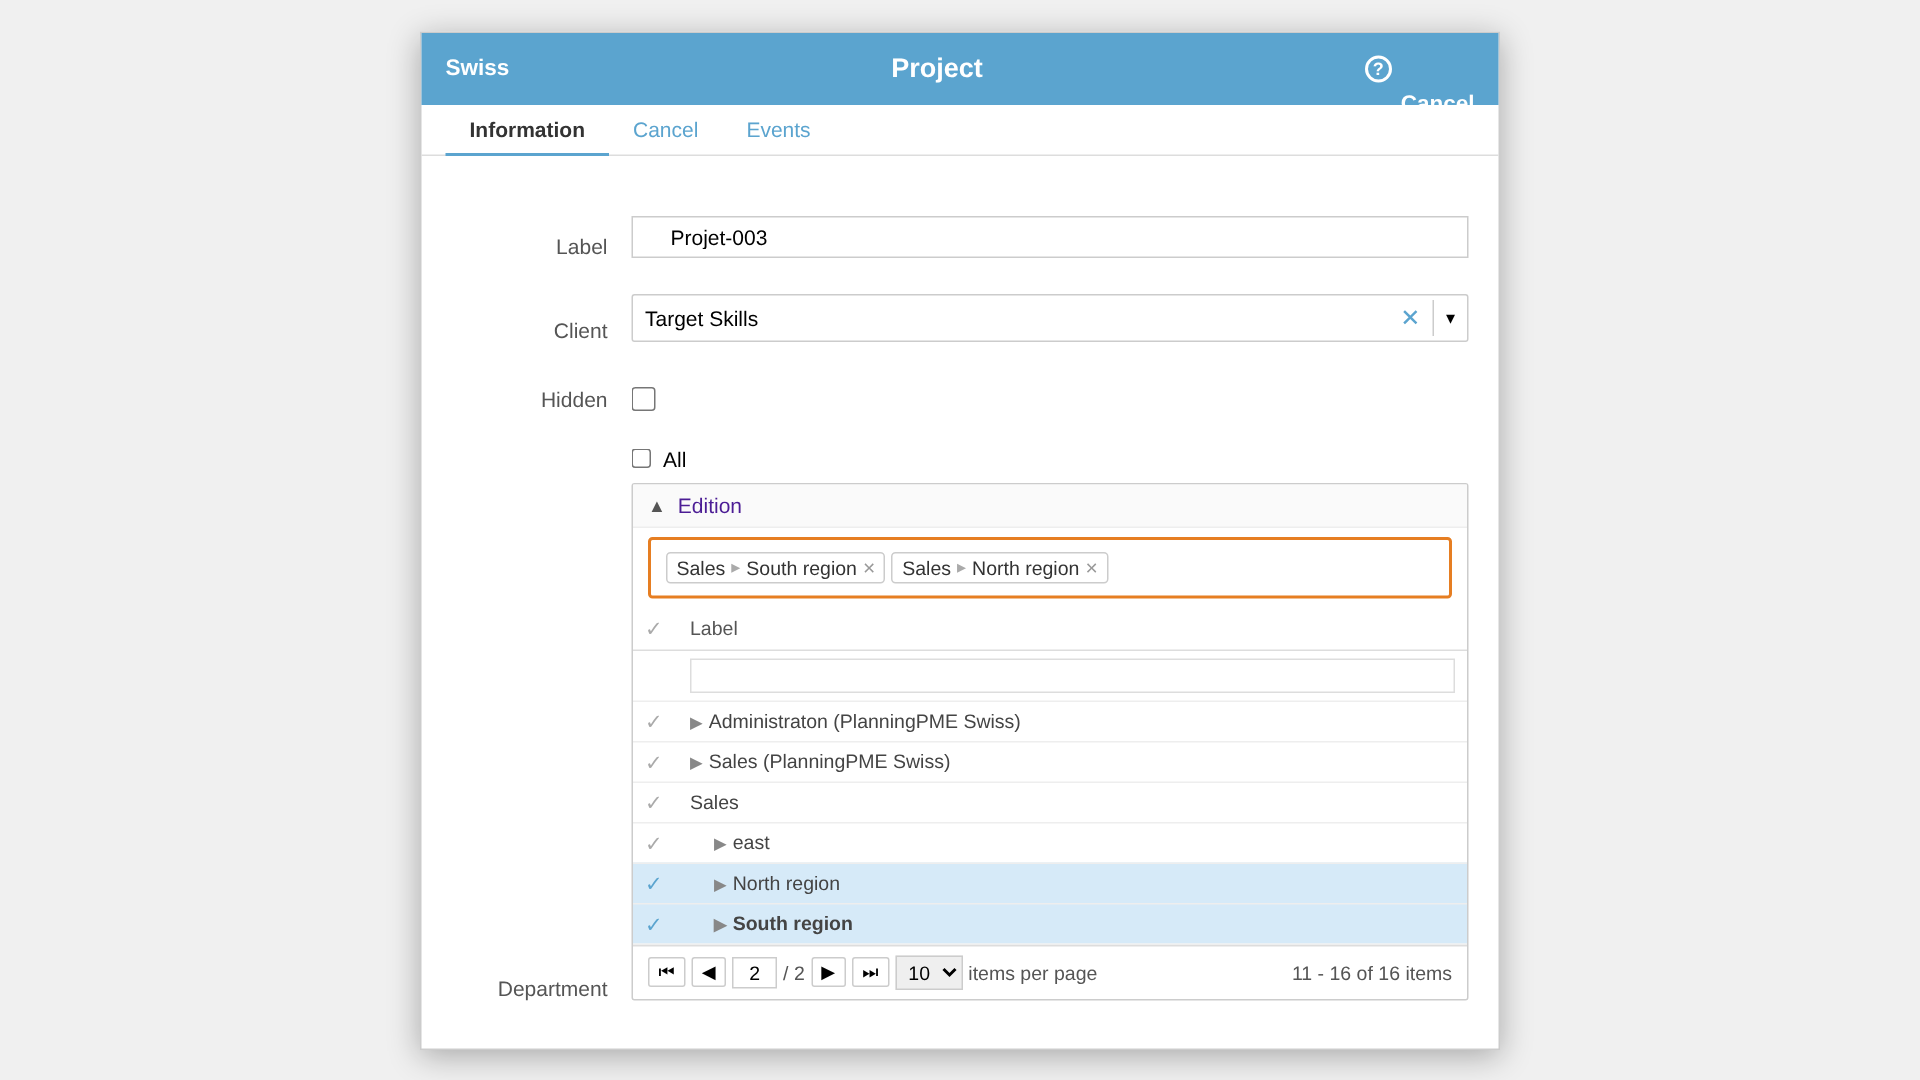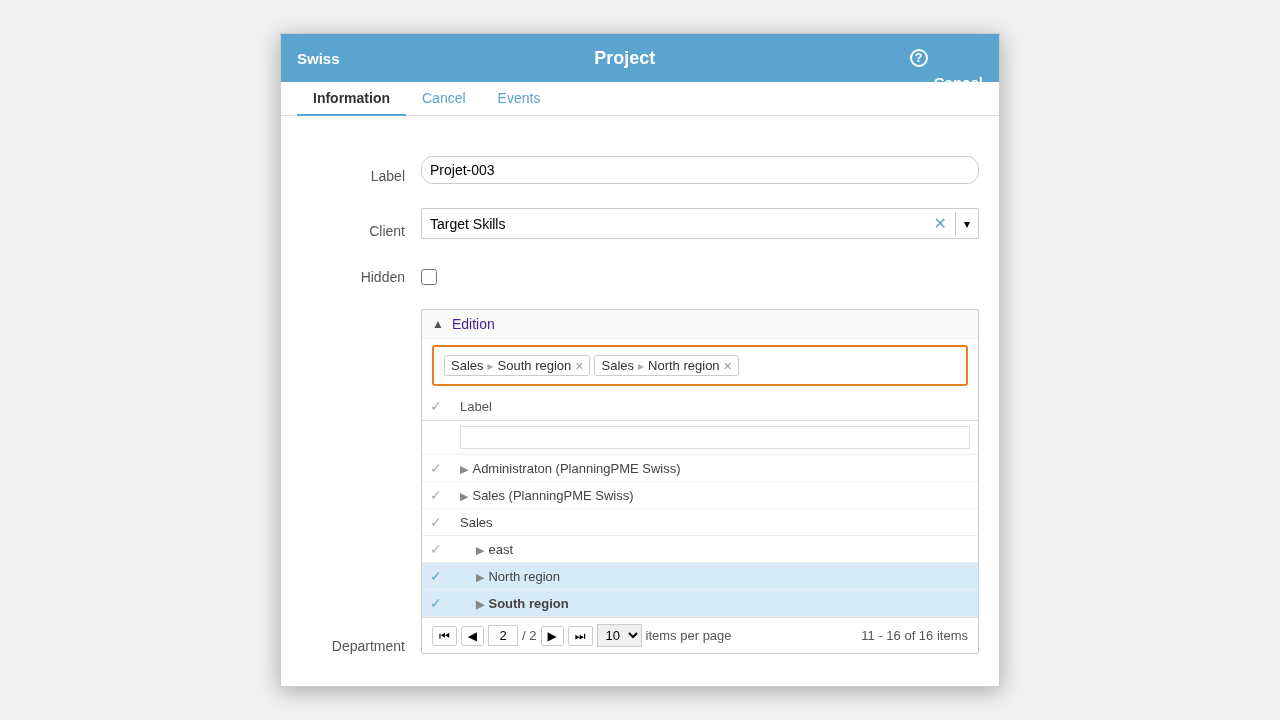--- a/index.html
+++ b/index.html
@@ -120,24 +120,24 @@
       color: #555;
       font-size: 14px;
       flex-shrink: 0;
     }
     .form-control {
       flex: 1;
     }
     .text-input {
       width: 100%;
       border: 1px solid #ccc;
-      padding: 5px 8px;
+      padding: 5px 25px;
       font-size: 14px;
       outline: none;
-      border-radius: 12px;
+      border-radius: 0;
     }
     .checkbox-control {
       display: flex;
       align-items: center;
       gap: 8px;
       padding-top: 4px;
     }
     .checkbox-control input[type="checkbox"] {
       width: 16px;
       height: 16px;
@@ -377,20 +377,24 @@
         <div class="checkbox-control">
           <input type="checkbox" style="">
         </div>
       </div>
     </div>
 
     <div class="form-row">
       <div class="form-label">Department</div>
       <div class="form-control department-control">
 
+        <div class="dept-all-row">
+          <input type="checkbox" style="">
+          <span>All</span>
+        </div>
 
         <div class="dept-box">
 
           <div class="edition-row">
             <span class="edition-toggle">▲</span>
             <span class="edition-label">Edition</span>
           </div>
 
           <div class="tags-area">
             <div class="tag">

